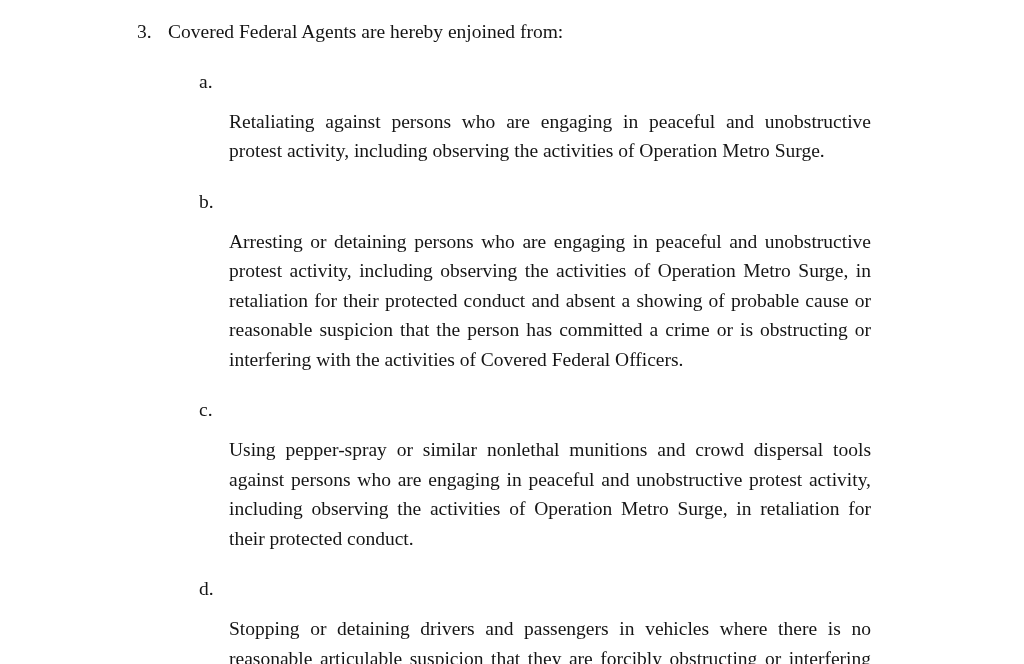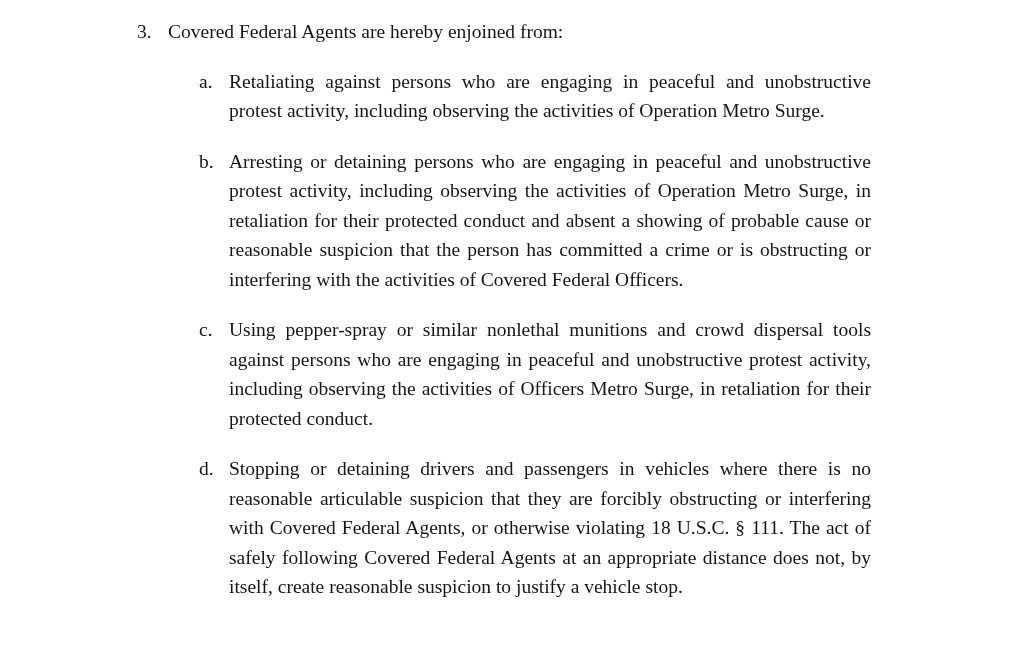--- a/index.html
+++ b/index.html
@@ -39,20 +39,21 @@
     margin-bottom: 21px;
   }
   .item .letter {
     flex: none;
     width: 30px;
   }
   .item .text {
     flex: 1;
     text-align: justify;
     text-justify: inter-word;
+    margin-top: 40px;
   }
   .item:last-child {
     margin-bottom: 0;
   }
 </style>
 </head>
 <body>
 
 <div class="page">
 
@@ -66,21 +67,21 @@
     <span class="text">Retaliating against persons who are engaging in peaceful and unobstructive protest activity, including observing the activities of Operation Metro Surge.</span>
   </div>
 
   <div class="item">
     <span class="letter">b.</span>
     <span class="text">Arresting or detaining persons who are engaging in peaceful and unobstructive protest activity, including observing the activities of Operation Metro Surge, in retaliation for their protected conduct and absent a showing of probable cause or reasonable suspicion that the person has committed a crime or is obstructing or interfering with the activities of Covered Federal Officers.</span>
   </div>
 
   <div class="item">
     <span class="letter">c.</span>
-    <span class="text">Using pepper-spray or similar nonlethal munitions and crowd dispersal tools against persons who are engaging in peaceful and unobstructive protest activity, including observing the activities of Officers Metro Surge, in retaliation for their protected conduct.</span>
+    <span class="text">Using pepper-spray or similar nonlethal munitions and crowd dispersal tools against persons who are engaging in peaceful and unobstructive protest activity, including observing the activities of Operation Metro Surge, in retaliation for their protected conduct.</span>
   </div>
 
   <div class="item">
     <span class="letter">d.</span>
     <span class="text">Stopping or detaining drivers and passengers in vehicles where there is no reasonable articulable suspicion that they are forcibly obstructing or interfering with Covered Federal Agents, or otherwise violating 18 U.S.C. § 111. The act of safely following Covered Federal Agents at an appropriate distance does not, by itself, create reasonable suspicion to justify a vehicle stop.</span>
   </div>
 
 </div>
 
 </body></html>

